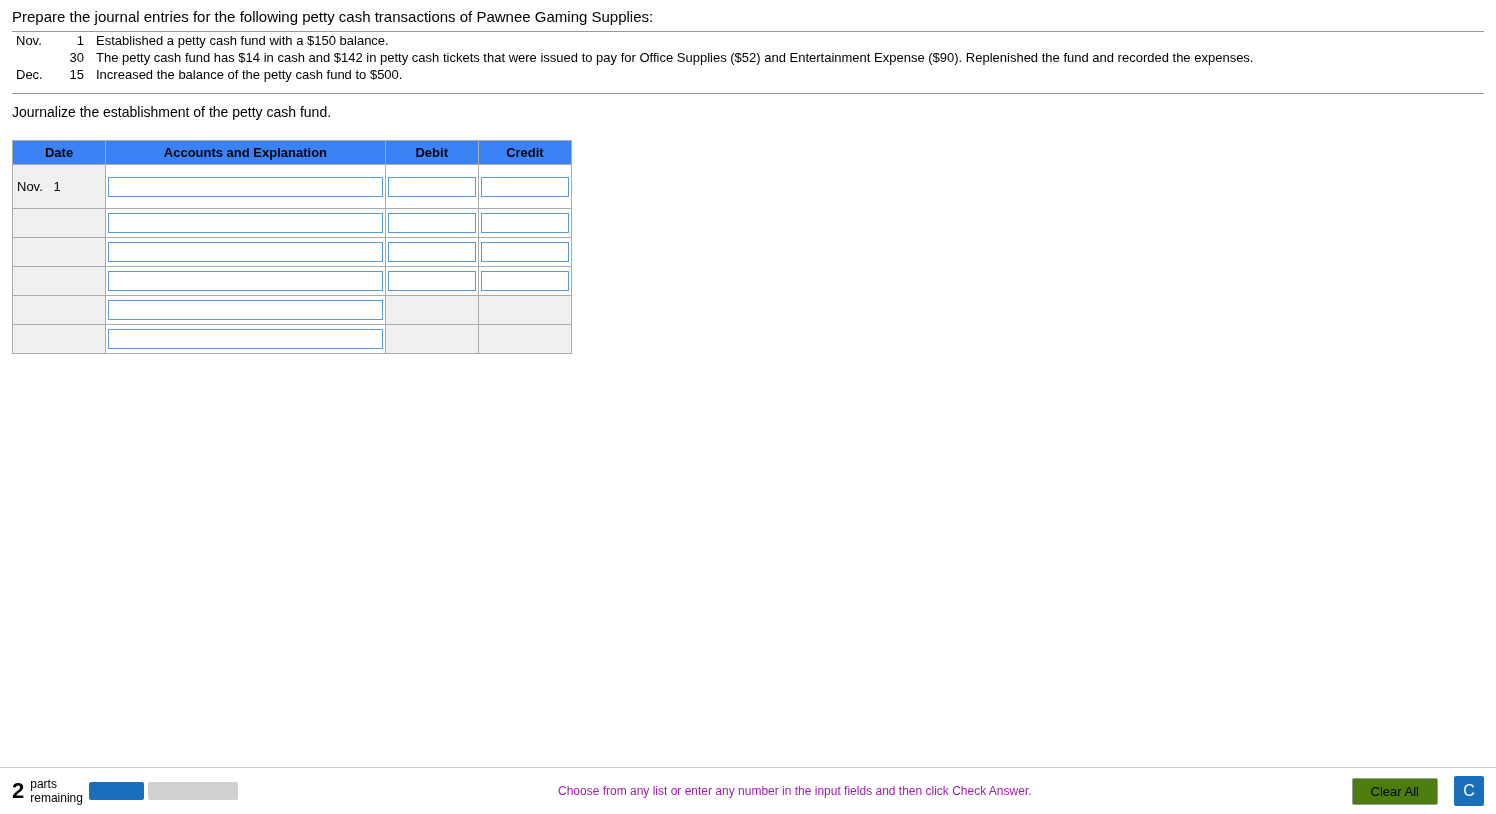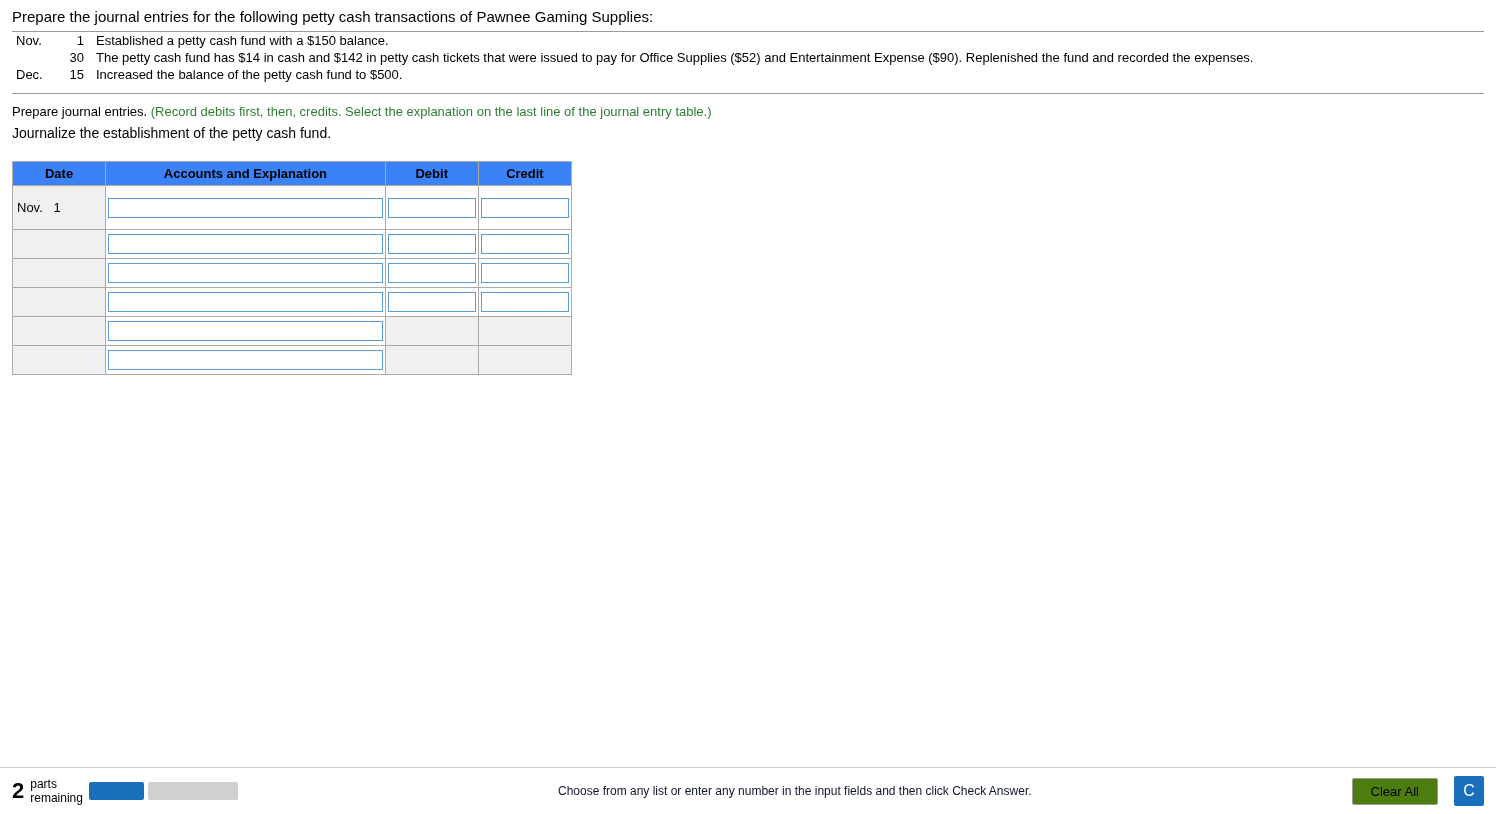--- a/index.html
+++ b/index.html
@@ -149,21 +149,21 @@
       border-radius: 2px;
     }
     .progress-segment-empty {
       width: 90px;
       height: 18px;
       background: #d0d0d0;
       border-radius: 2px;
     }
     .footer-hint {
       font-size: 12px;
-      color: #0f172a;
+      color: #a21caf;
       flex: 1;
       text-align: center;
     }
     .clear-all-btn {
       border: 1px solid #999;
       background: #4d7c0f;
       padding: 5px 18px;
       font-size: 13px;
       cursor: pointer;
       border-radius: 2px;
@@ -210,24 +210,20 @@
         </tr>
         <tr>
           <td class="month-col">Dec.</td>
           <td class="day-col">15</td>
           <td>Increased the balance of the petty cash fund to $500.</td>
         </tr>
       </tbody>
     </table>
   </div>
 
-  <div class="instruction-text">
-    <span>Prepare journal entries.</span>
-    <span class="instruction-colored">(Record debits first, then, credits. Select the explanation on the last line of the journal entry table.)</span>
-  </div>
 
   <div class="journalize-label">Journalize the establishment of the petty cash fund.</div>
 
   <table class="journal-table">
     <thead>
       <tr>
         <th class="date-col">Date</th>
         <th class="acct-col">Accounts and Explanation</th>
         <th class="debit-col double-border-left">Debit</th>
         <th class="credit-col double-border-left">Credit</th>

